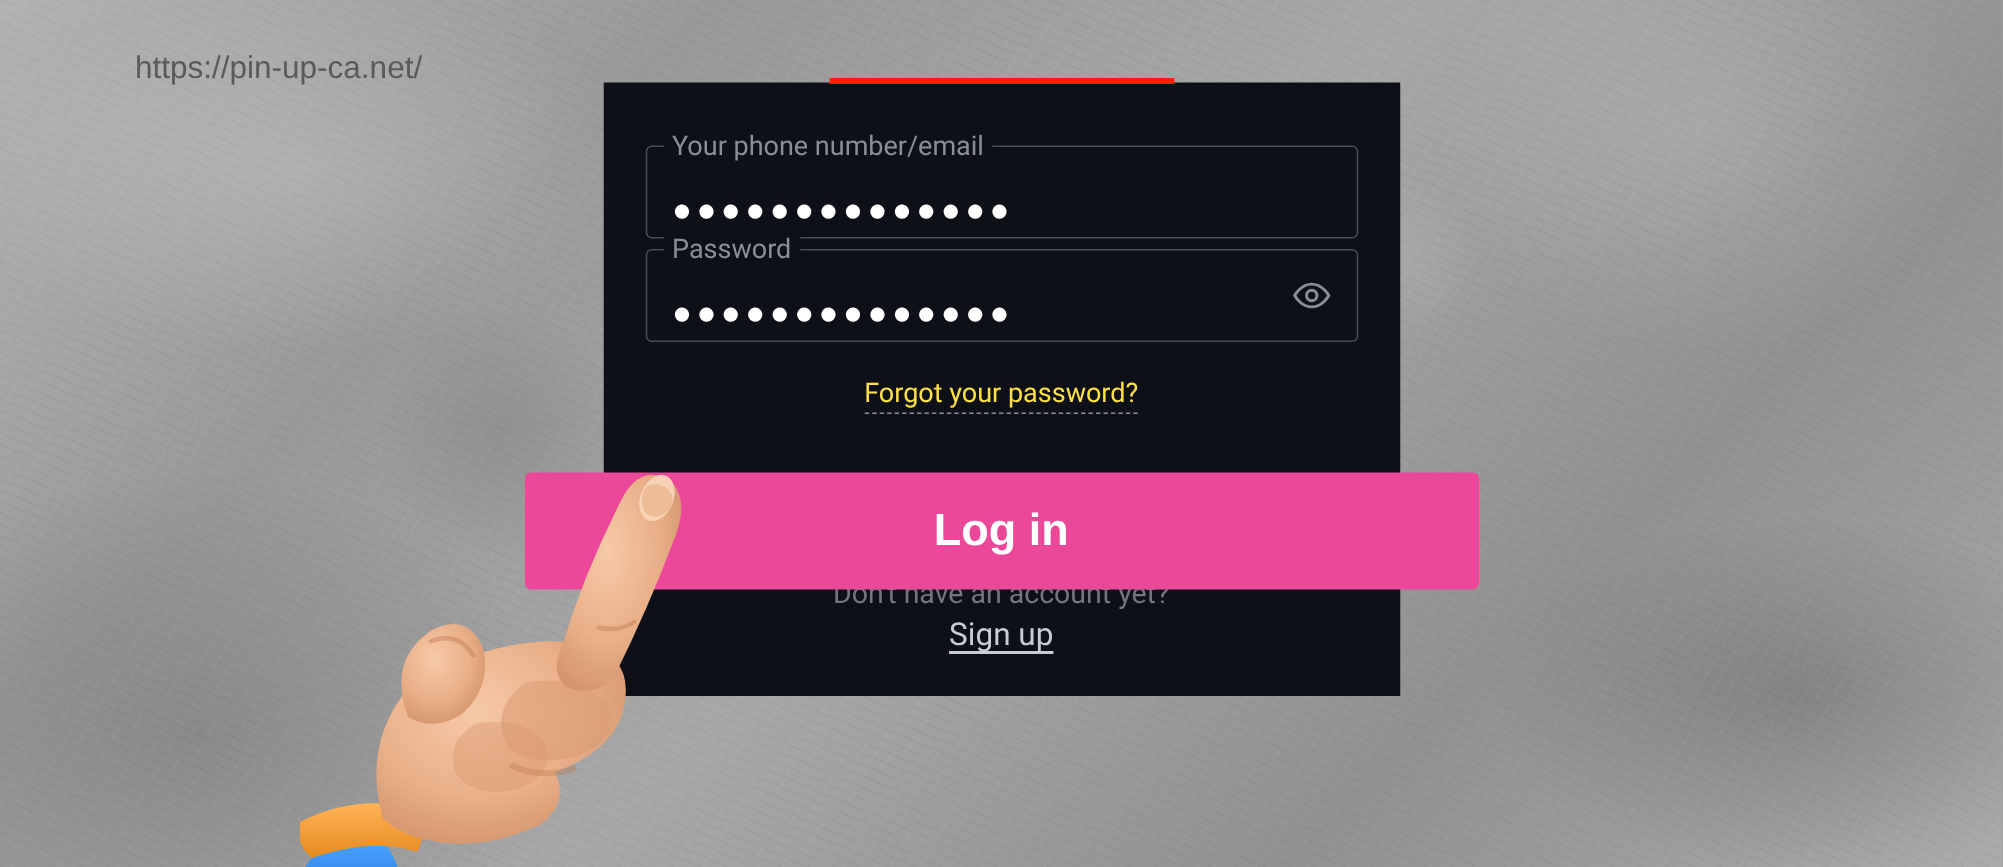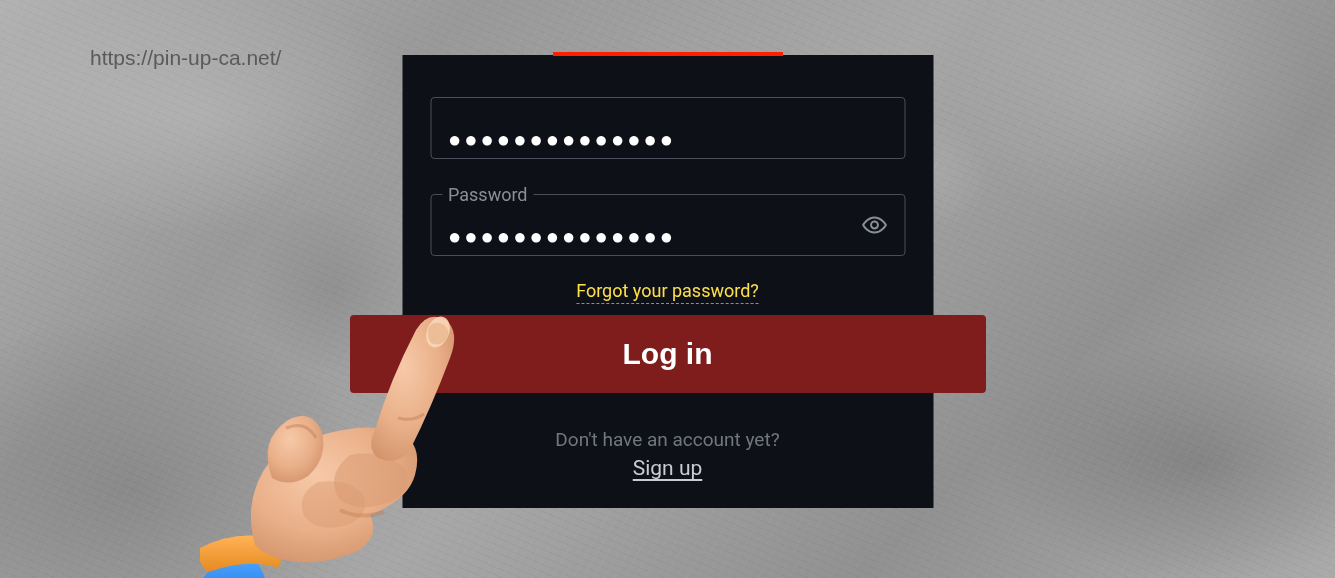--- a/index.html
+++ b/index.html
@@ -32,21 +32,20 @@
         repeating-linear-gradient(-61deg, rgba(255,255,255,0.03) 0 1px, transparent 1px 9px);
     }
     .url-overlay {
       position: absolute;
       top: 34px;
       left: 90px;
       font-size: 21px;
       color: #5a5a5a;
       font-family: Arial, sans-serif;
       z-index: 5;
-      margin-top: 12px;
     }
     .modal {
       position: absolute;
       left: 50%;
       top: 55px;
       transform: translateX(-50%);
       width: 531px;
       background: #0e1018;
       padding: 0 28px 28px 28px;
       z-index: 2;
@@ -54,21 +53,21 @@
     .red-strip {
       position:absolute;
       top:52px; left:50%; transform:translateX(-50%);
       width:230px; height:4px; background:#ff1f00;
       z-index:3;
     }
     .field-wrap {
       position: relative;
       margin-top: 42px;
     }
-    .field-wrap.second { margin-top: 35px; border-radius: 19px; }
+    .field-wrap.second { margin-top: 7px; border-radius: 19px; }
     .input-box {
       width: 100%;
       height: 62px;
       background: transparent;
       border: 1px solid #4a4e58;
       border-radius: 4px;
       color: #fff;
       font-size: 18px;
       padding: 18px 48px 0 16px;
       letter-spacing: 2px;
@@ -111,35 +110,35 @@
       width: fit-content;
       margin-left:auto; margin-right:auto;
       padding-bottom:2px;
     }
     .login-btn {
       position:absolute;
       left:50%; transform:translateX(-50%);
       top:315px;
       width: 636px;
       height: 78px;
-      background: #7f1d1d;
+      background: #ec4899;
       border: none;
       color: #fff;
       font-size: 30px;
       font-weight: 600;
       border-radius: 4px;
       cursor: pointer;
       z-index:4;
     }
     .below-login { height: 96px; }
     .no-account {
       text-align: center;
       color: #72767f;
       font-size: 19px;
-      margin-top: 28px;
+      margin-top: 12px;
     }
     .signup-link {
       display: block;
       text-align: center;
       margin-top: 5px;
       color: #c9ccd2;
       font-size: 21px;
       text-decoration: underline;
       text-underline-offset: 4px;
       width: fit-content;
@@ -159,20 +158,21 @@
 
 <div class="concrete-bg"></div>
 
 <div class="url-overlay">https://pin-up-ca.net/</div>
 
 <div class="red-strip"></div>
 
 <div class="modal">
 
   <div class="field-wrap">
+    <label class="float-label">Your phone number/email</label>
     <input class="input-box" type="text" value="" style="">
     <div class="dots">●●●●●●●●●●●●●●</div>
   </div>
 
   <div class="field-wrap second">
     <label class="float-label">Password</label>
     <input class="input-box" type="password" value="" style="">
     <div class="dots">●●●●●●●●●●●●●●</div>
     <button class="eye-btn">
       <svg width="26" height="26" viewBox="0 0 24 24" fill="none" stroke="currentColor" stroke-width="1.8">

